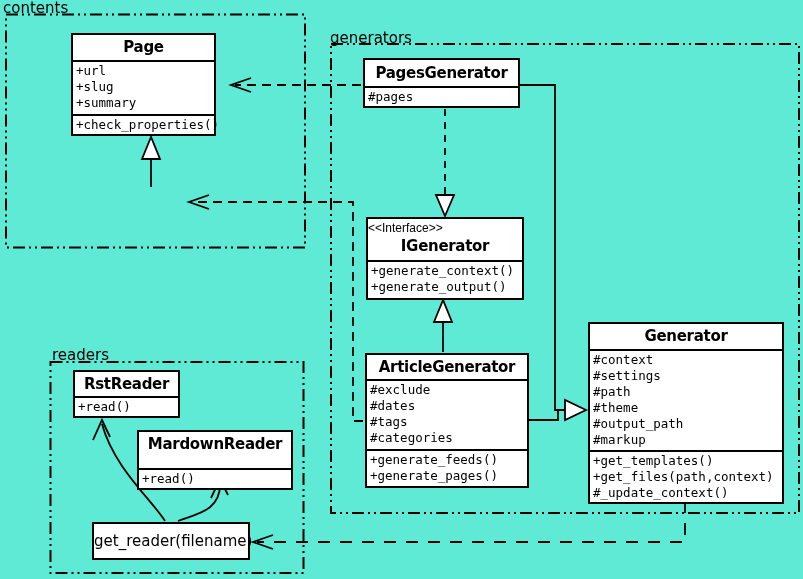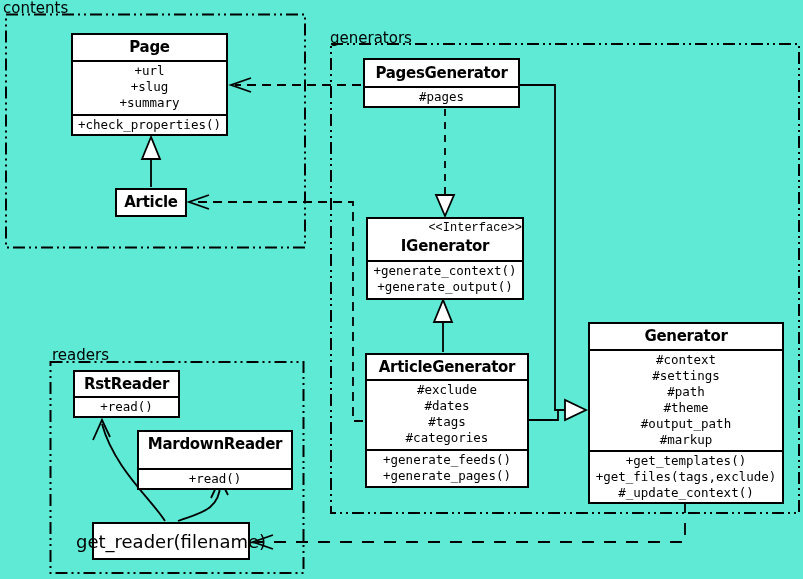--- a/index.html
+++ b/index.html
@@ -13,31 +13,31 @@
   }
   .cls{
     position:absolute;box-sizing:border-box;background:#fff;
     border:2px solid #000;
   }
   .cls-title{
     font-weight:bold;font-size:15px;letter-spacing:-0.3px;text-align:center;
     white-space:nowrap;overflow:hidden;
   }
   .stereo{
-    font-family:Liberation Mono, monospace;
-    font-size:12px;line-height:15px;font-weight:normal;text-align:right;white-space:nowrap;
+    font-family:Liberation Sans, sans-serif;
+    font-size:12px;line-height:15px;font-weight:normal;text-align:left;white-space:nowrap;
   }
-  .sec{border-top:2px solid #000;padding:1px 3px;text-align:center;}
+  .sec{border-top:2px solid #000;padding:1px 3px;}
   .m{
     font-family:"DejaVu Sans Mono","Liberation Mono",monospace;
     font-size:12.5px;line-height:16px;white-space:nowrap;
   }
   .fnbox{
-    display:flex;align-items:center;justify-content:center;
-    font-size:18px;white-space:nowrap;
+    display:flex;align-items:center;justify-content:flex-start;
+    font-size:15px;white-space:nowrap;
   }
 </style>
 </head>
 <body>
 
 <div class="canvas">
 
   <svg class="wires" viewBox="0 0 803 579" xmlns="http://www.w3.org/2000/svg" fill="none" stroke="#000">
 
     <g>
@@ -94,35 +94,32 @@
     <g stroke-width="1.8">
       <path d="M178,521 C196,514 221,511 220,483"></path>
       <path d="M211,498 L220,479 L228,495"></path>
     </g>
   </svg>
 
   <div class="pkg-label" style="left:3px;top:-1px">contents</div>
   <div class="pkg-label" style="left:330px;top:29px">generators</div>
   <div class="pkg-label" style="left:52px;top:346px">readers</div>
 
-  <div class="cls" style="left:71px;top:33px;width:157px">
+  <div class="cls" style="left:71px;top:33px;width:145px">
     <div class="cls-title" style="line-height:25px;height:25px">Page</div>
     <div class="sec" style="height:50px">
       <div class="m">+url</div>
       <div class="m">+slug</div>
       <div class="m">+summary</div>
     </div>
     <div class="sec" style="height:16px">
       <div class="m">+check_properties()</div>
     </div>
   </div>
 
-  <div class="cls" style="left:115px;top:188px;width:72px;height:29px">
-    <div class="cls-title" style="line-height:25px;height:25px">Article</div>
-  </div>
 
   <div class="cls" style="left:363px;top:58px;width:157px">
     <div class="cls-title" style="line-height:26px;height:26px">PagesGenerator</div>
     <div class="sec" style="height:16px">
       <div class="m">#pages</div>
     </div>
   </div>
 
   <div class="cls" style="left:366px;top:217px;width:158px">
     <div style="height:39px;padding-top:2px">
@@ -154,21 +151,21 @@
     <div class="sec" style="height:97px">
       <div class="m">#context</div>
       <div class="m">#settings</div>
       <div class="m">#path</div>
       <div class="m">#theme</div>
       <div class="m">#output_path</div>
       <div class="m">#markup</div>
     </div>
     <div class="sec" style="height:48px">
       <div class="m">+get_templates()</div>
-      <div class="m">+get_files(tags,exclude)</div>
+      <div class="m">+get_files(path,context)</div>
       <div class="m">#_update_context()</div>
     </div>
   </div>
 
   <div class="cls" style="left:73px;top:370px;width:107px">
     <div class="cls-title" style="line-height:24px;height:24px">RstReader</div>
     <div class="sec" style="height:16px">
       <div class="m">+read()</div>
     </div>
   </div>

